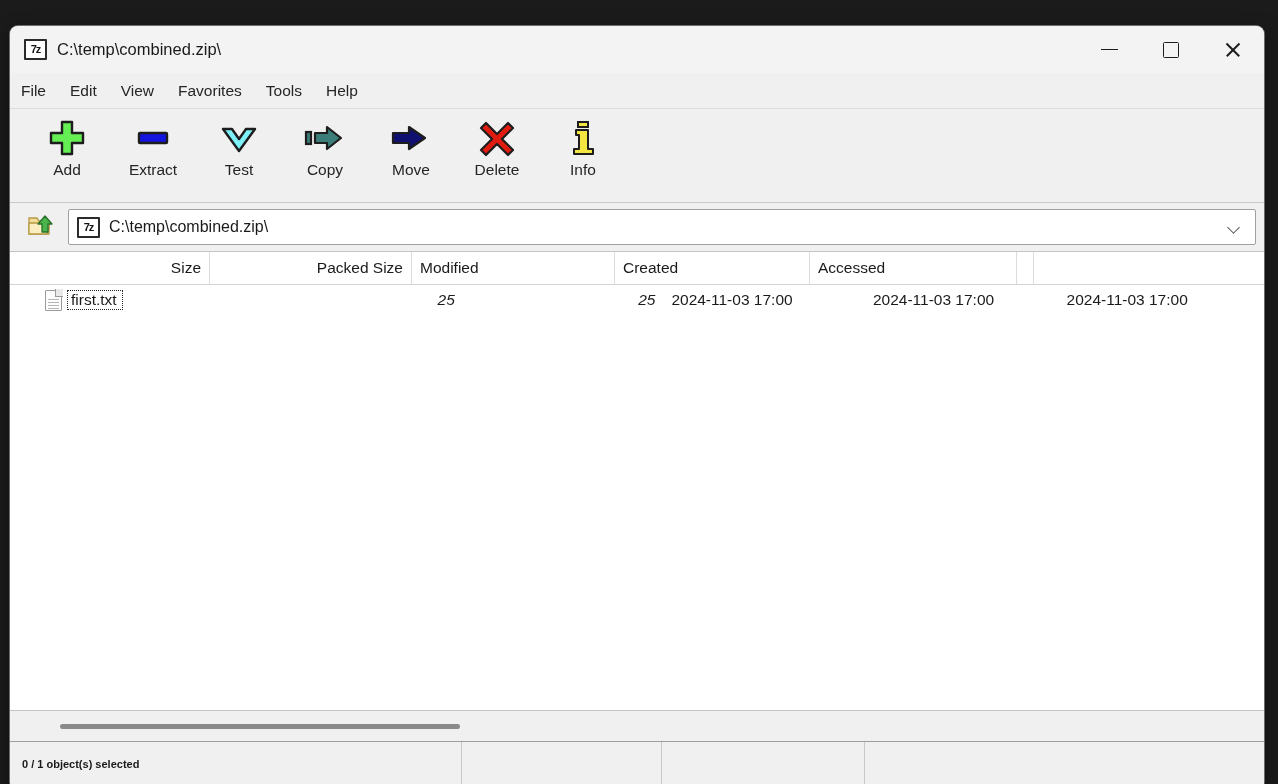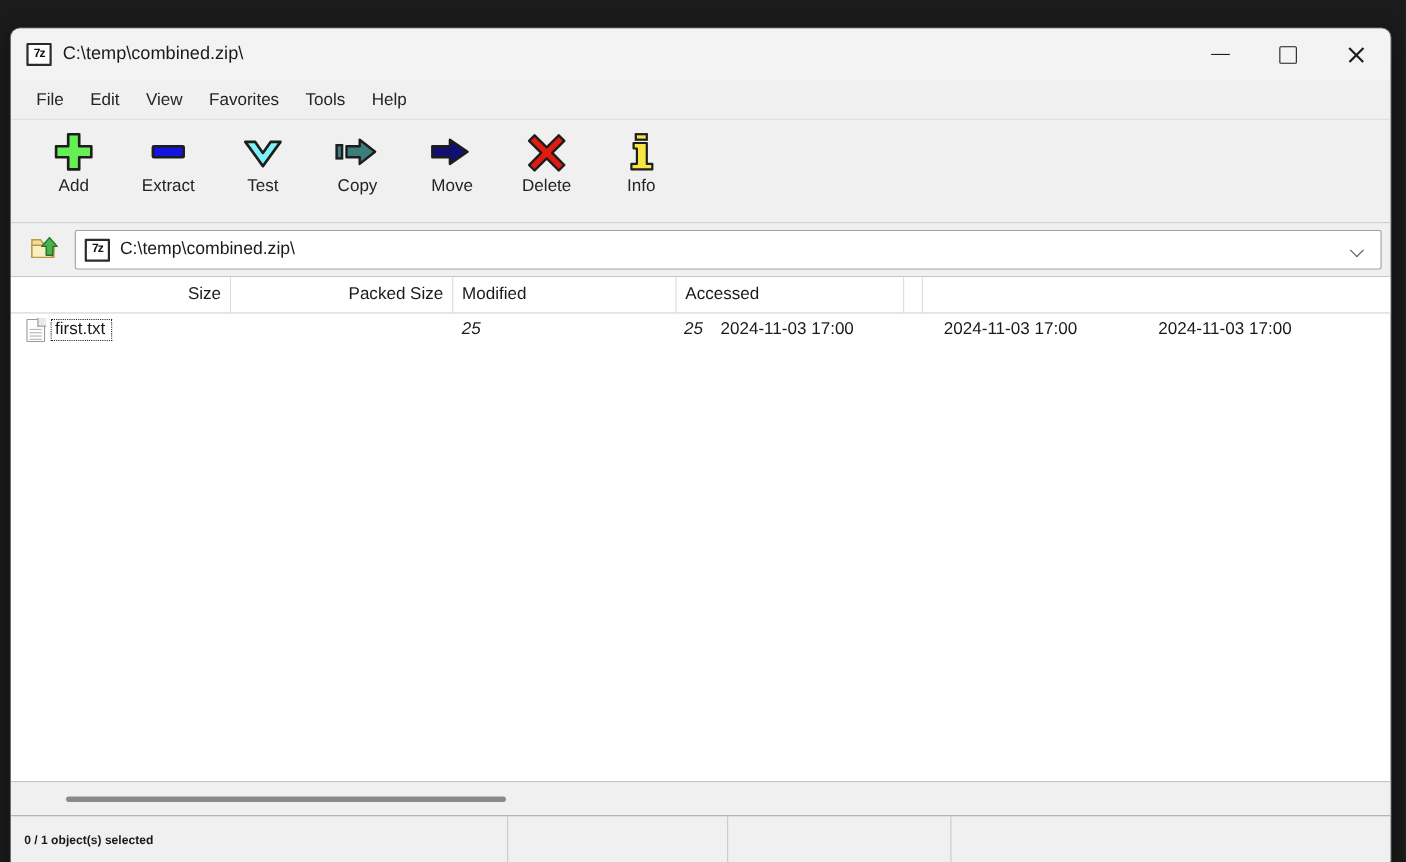--- a/index.html
+++ b/index.html
@@ -107,21 +107,21 @@
   }
   .cap-close::before { transform: rotate(45deg); }
   .cap-close::after  { transform: rotate(-45deg); }
 
   
   .menubar {
     height: 35px;
     background: #f0f0f0;
     display: flex;
     align-items: center;
-    padding-left: 12px;
+    padding-left: 0;
     gap: 2px;
     flex: none;
     border-bottom: 1px solid #dcdcdc;
   }
   .menu-item {
     font-size: 15.5px;
     color: #252525;
     padding: 4px 11px;
     white-space: nowrap;
   }
@@ -237,21 +237,21 @@
     display: flex;
     align-items: center;
     padding: 0 8px;
     border-right: 1px solid #dcdcdc;
     box-sizing: border-box;
     white-space: nowrap;
     overflow: hidden;
   }
   .hcell.right { justify-content: flex-end; }
 
-  .rows { flex: 1 1 auto; overflow: hidden; }
+  .rows { flex: 1 1 auto; overflow: hidden; padding-left: 21px; }
   .row {
     display: flex;
     height: 30px;
     align-items: center;
   }
   .cell {
     font-size: 15.5px;
     color: #1a1a1a;
     display: flex;
     align-items: center;
@@ -475,20 +475,21 @@
       <div class="chev-down"></div>
     </div>
   </div>
 
   <div class="listview">
 
     <div class="header-row">
       <div class="hcell right" style="width:200px">Size</div>
       <div class="hcell right" style="width:202px">Packed Size</div>
       <div class="hcell" style="width:203px">Modified</div>
+      <div class="hcell" style="width:195px">Created</div>
       <div class="hcell" style="width:207px">Accessed</div>
       <div class="hcell" style="width:10px"></div>
     </div>
 
     <div class="rows">
       <div class="row">
         <div class="cell name-cell" style="width:235px">
           <span class="file-icon">
             <span class="page"></span>
             <span class="fold"></span>

